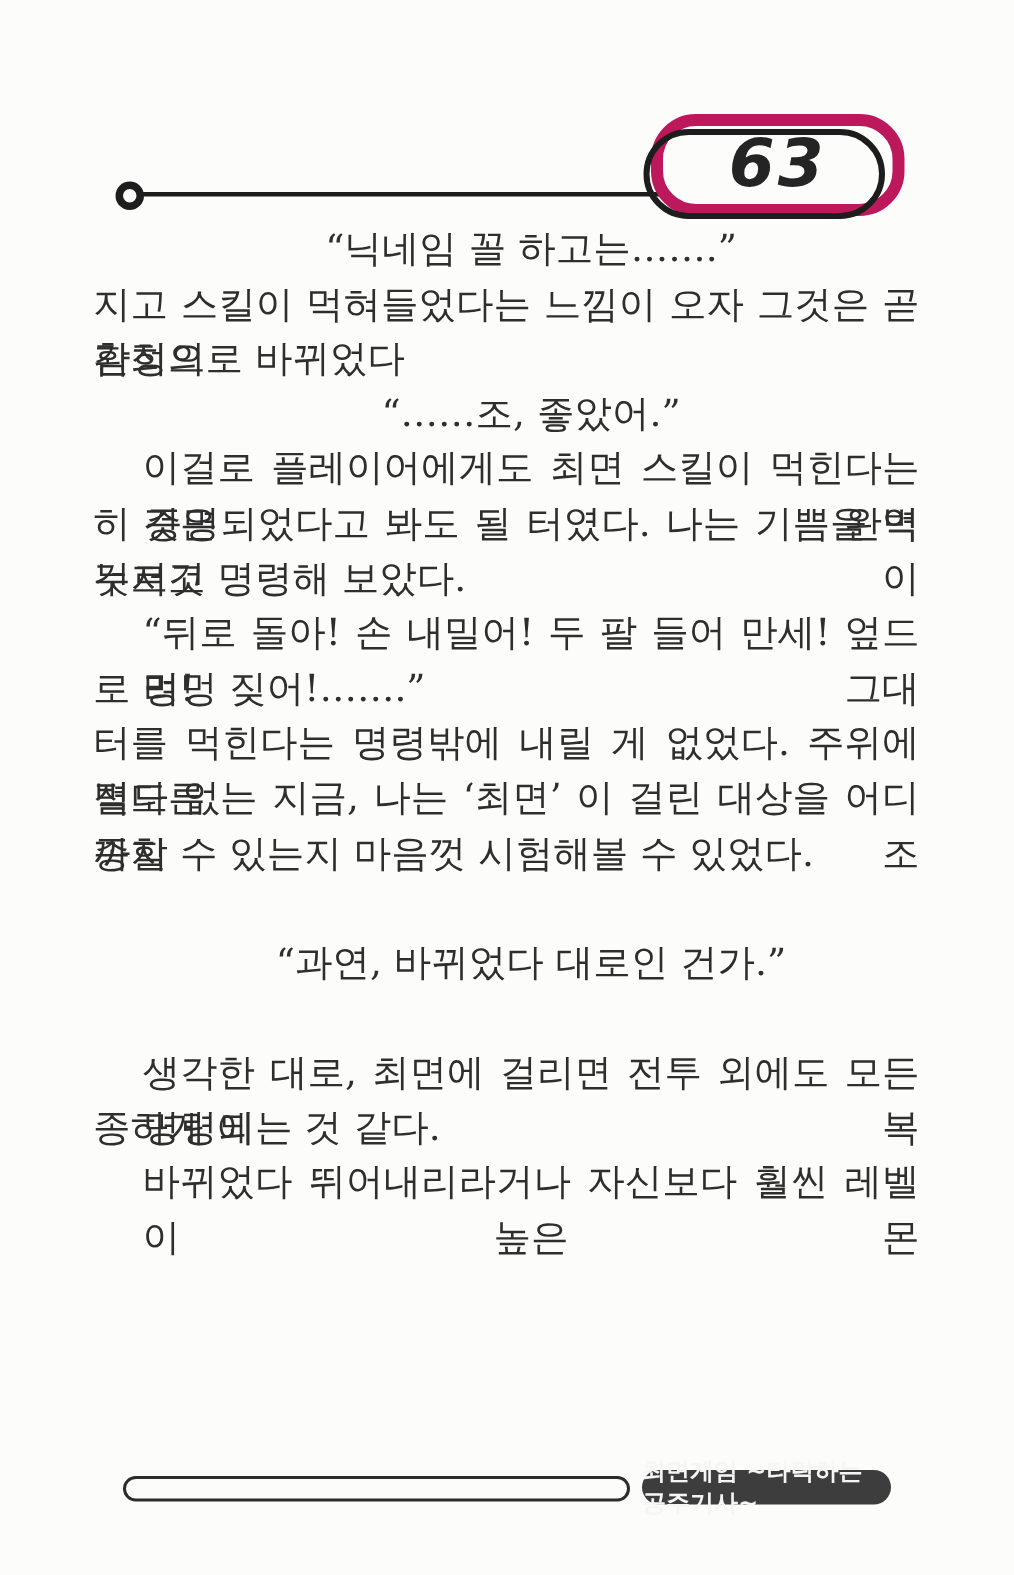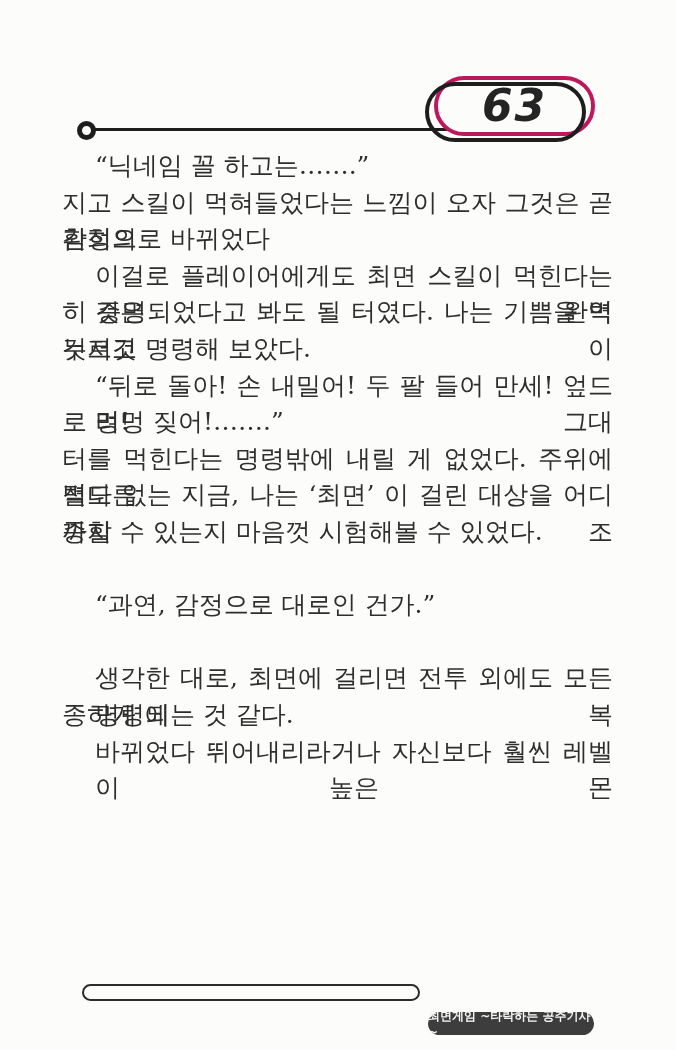--- a/index.html
+++ b/index.html
@@ -41,21 +41,21 @@
     background: #1d1d1d;
     z-index: 1;
   }
   .page-pill {
     position: absolute;
     left: 434px;
     top: 76px;
     width: 153px;
     height: 52px;
     background: #fcfcfa;
-    border: 4px solid #be185d;
+    border: 8px solid #be185d;
     border-radius: 30px;
     z-index: 2;
     display: flex;
     align-items: center;
     justify-content: center;
   }
   .page-pill::before {
     content: "";
     position: absolute;
     left: -13px;
@@ -86,20 +86,21 @@
     color: #2e2e2e;
   }
   .body-text .line {
     height: 36.6px;
     line-height: 36.6px;
     white-space: nowrap;
     overflow: visible;
   }
   .body-text .line.indent {
     padding-left: 33px;
+    text-align: center;
   }
   .body-text .line.full {
     white-space: normal;
     text-align: justify;
     text-align-last: justify;
   }
   .body-text .line.blank {
     
   }
 
@@ -119,50 +120,50 @@
     left: 428px;
     top: 980px;
     width: 166px;
     height: 23px;
     border-radius: 12px;
     display: flex;
     align-items: center;
     justify-content: center;
     font-family: "DejaVu Sans", "Liberation Sans", sans-serif;
     font-weight: bold;
-    font-size: 12px;
+    font-size: 16px;
     letter-spacing: 0px;
-    margin-top: 32px;
   }
 </style>
 </head>
 <body style="background: rgb(252, 252, 250);">
 
 <div class="page">
 
   <span class="header-ring"></span>
   <div class="header-rule"></div>
   <div class="page-pill">
     <span class="num">63</span>
   </div>
 
   <div class="body-text" style="color: rgb(46, 46, 46);">
       <div class="line indent">“닉네임 꼴 하고는…….”</div>
       <div class="line full">지고 스킬이 먹혀들었다는 느낌이 오자 그것은 곧 환희의</div>
       <div class="line">감정으로 바뀌었다</div>
+      <div class="line indent">“……조, 좋았어.”</div>
       <div class="line indent full">이걸로 플레이어에게도 최면 스킬이 먹힌다는 것은 완벽</div>
       <div class="line full">히 증명되었다고 봐도 될 터였다. 나는 기쁨을 억누르고 이</div>
       <div class="line">것저것 명령해 보았다.</div>
       <div class="line indent full">“뒤로 돌아! 손 내밀어! 두 팔 들어 만세! 엎드려! 그대</div>
       <div class="line">로 멍멍 짖어!…….”</div>
       <div class="line full">터를 먹힌다는 명령밖에 내릴 게 없었다. 주위에 별다른</div>
       <div class="line full">적도 없는 지금, 나는 ‘최면’ 이 걸린 대상을 어디까지 조</div>
       <div class="line">종할 수 있는지 마음껏 시험해볼 수 있었다.</div>
       <div class="line blank"></div>
-      <div class="line indent">“과연, 감정으로 대로인 건가.”</div>
+      <div class="line indent">“과연, 바뀌었다 대로인 건가.”</div>
       <div class="line blank"></div>
       <div class="line indent full">생각한 대로, 최면에 걸리면 전투 외에도 모든 명령에 복</div>
       <div class="line">종하게 되는 것 같다.</div>
       <div class="line indent full">바뀌었다 뛰어내리라거나 자신보다 훨씬 레벨이 높은 몬</div>
     </div>
 
   <div class="footer-bar"></div>
   <div class="footer-badge" style="background: rgb(61, 61, 61); color: rgb(245, 245, 245);">
     <span>최면게임 ~타락하는 공주기사~</span>
   </div>

